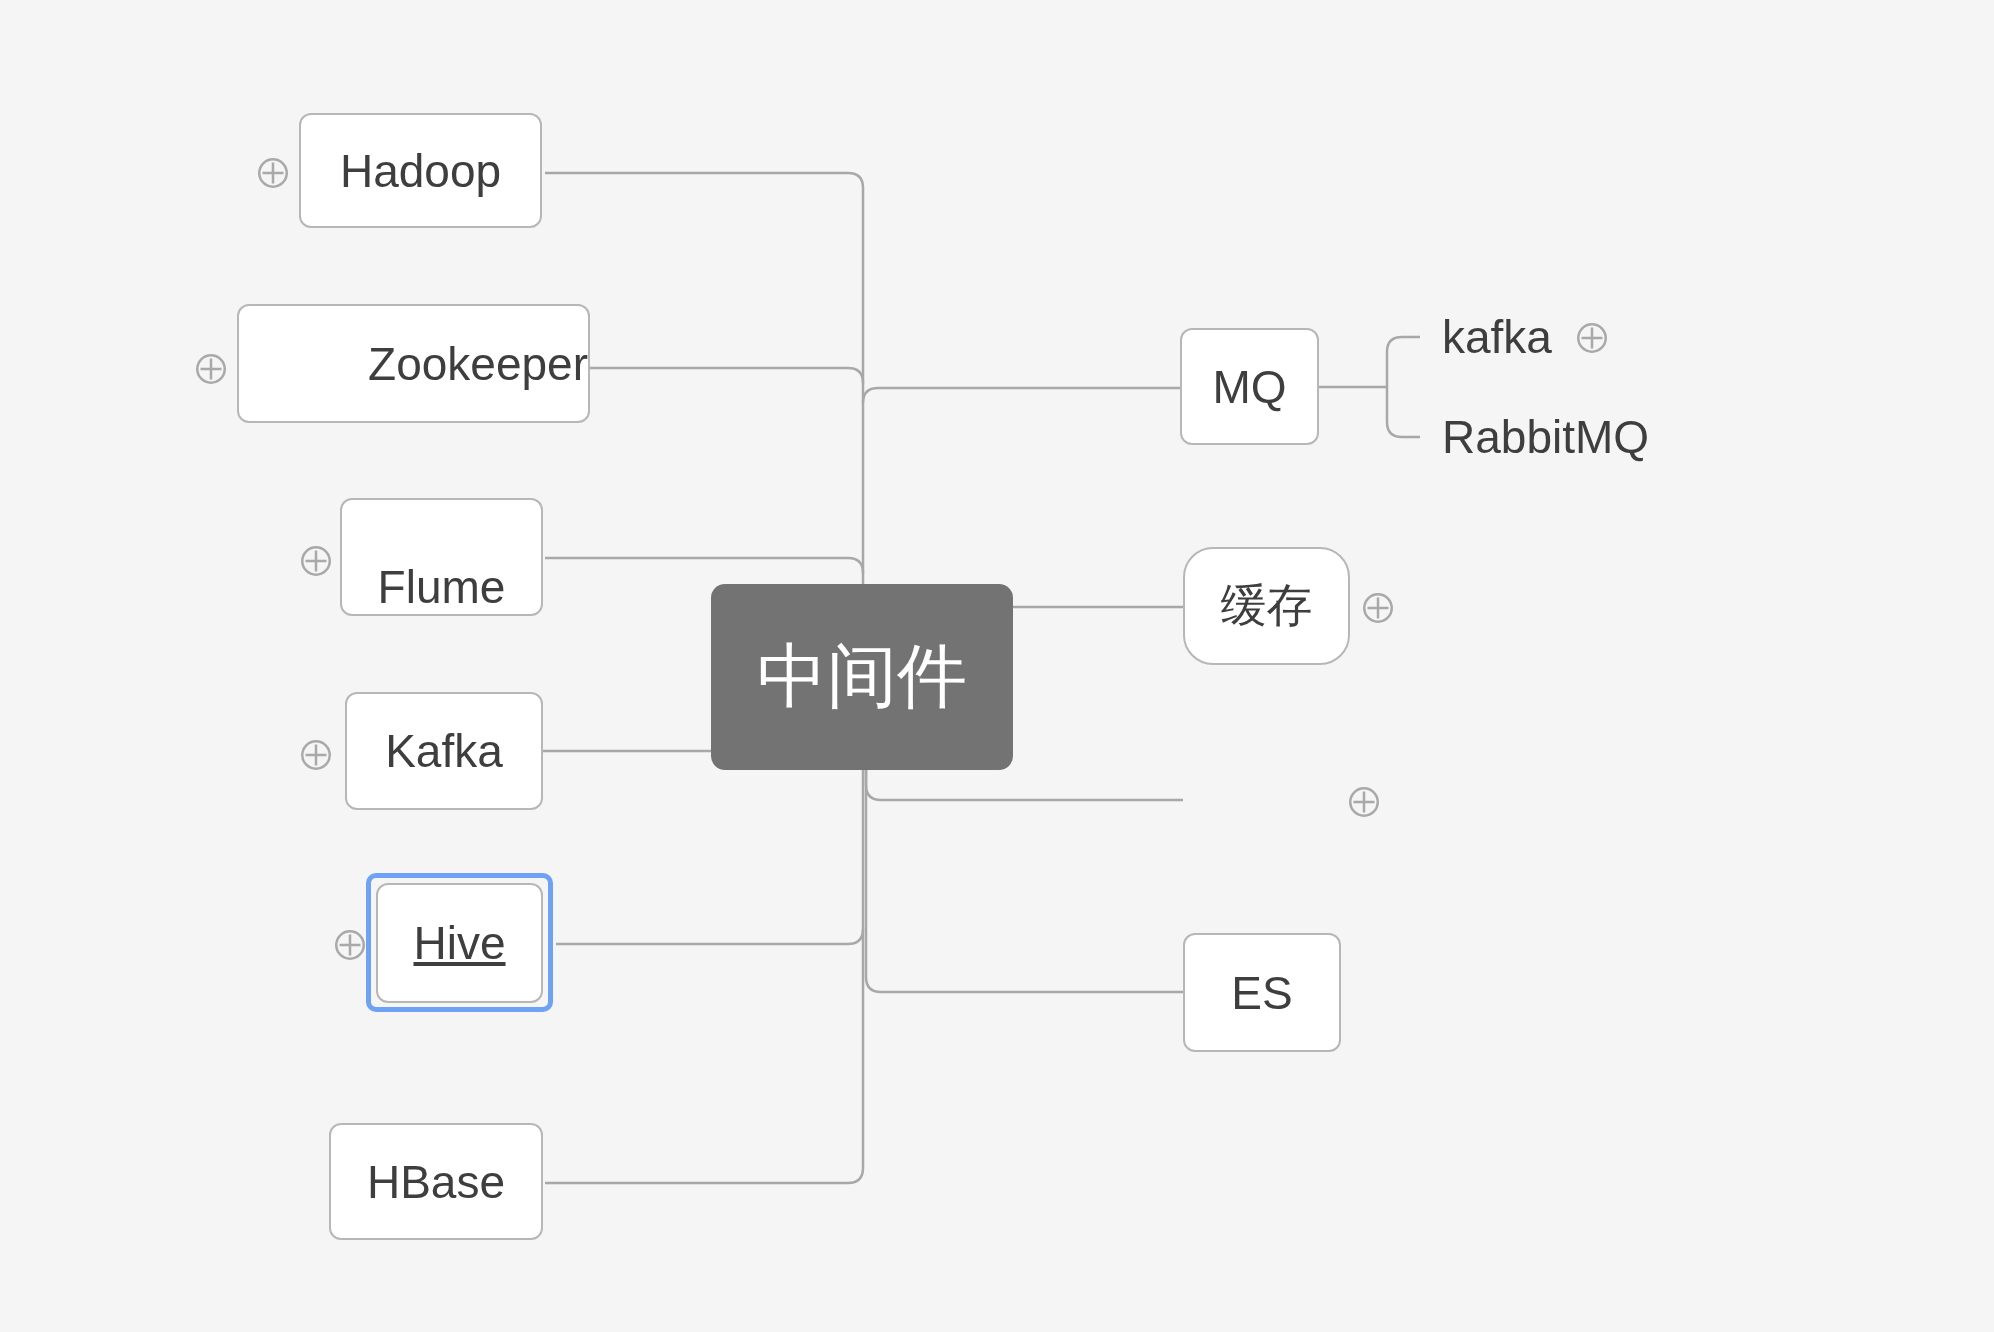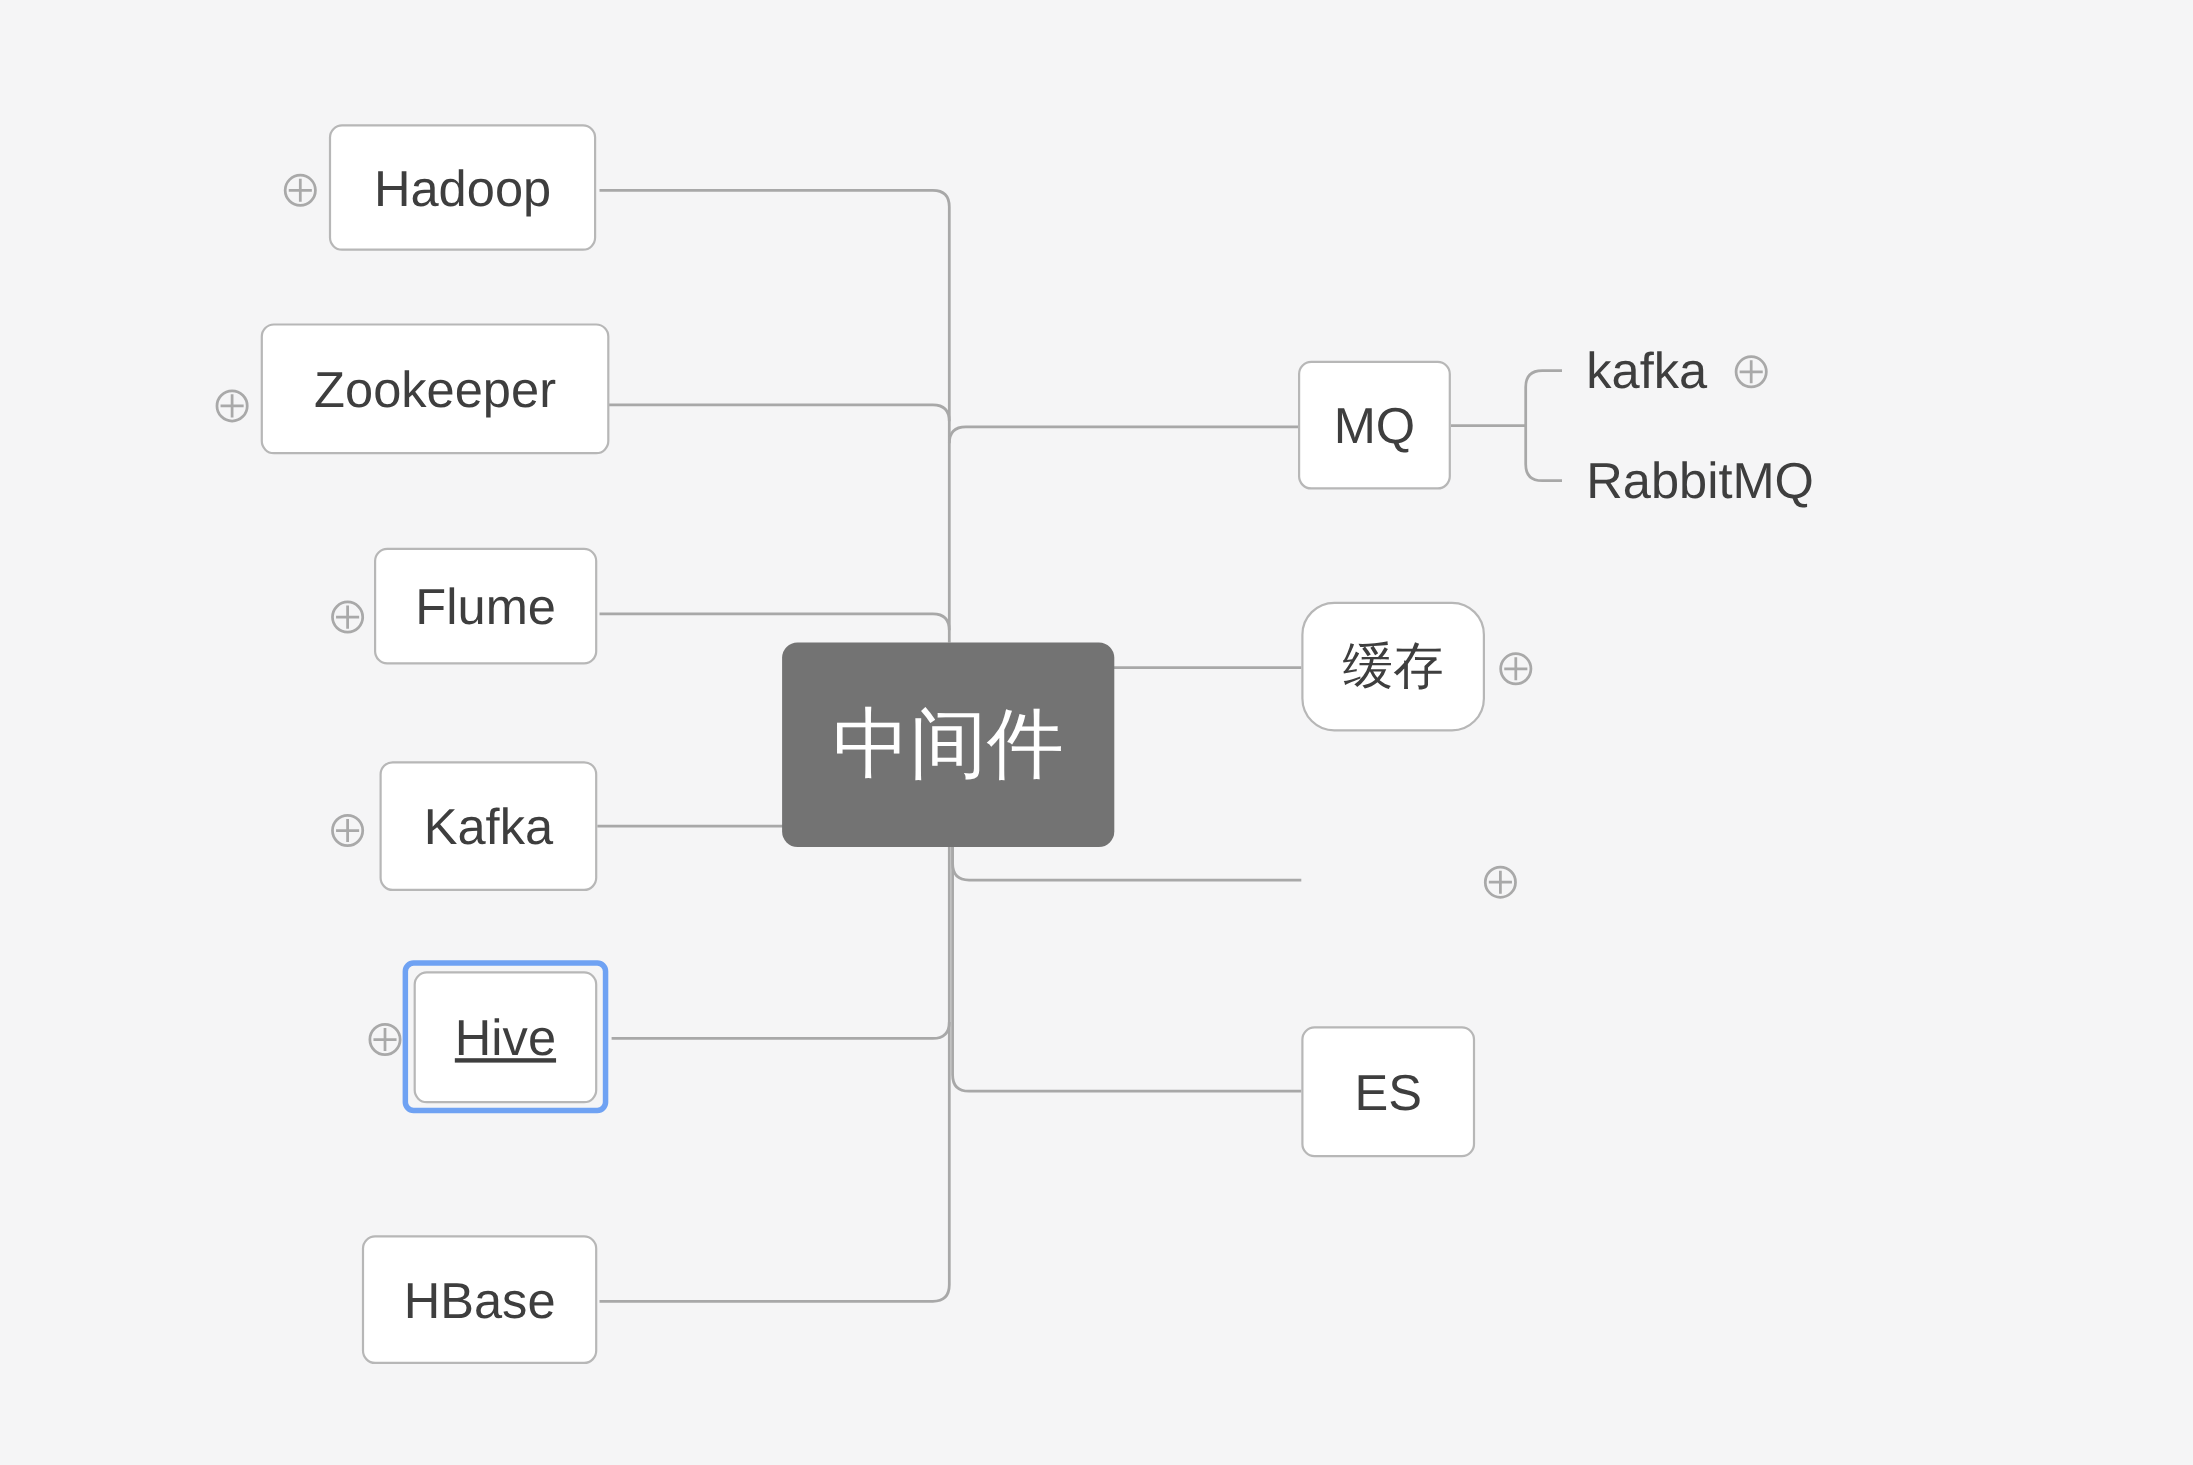--- a/index.html
+++ b/index.html
@@ -103,25 +103,25 @@
   <div class="selection-frame" style="left:366px; top:873px; width:187px; height:139px;"></div>
 
   <div class="node root" style="left:711px; top:584px; width:302px; height:186px;">
     <span>中间件</span>
   </div>
 
   <div class="node" style="left:299px; top:113px; width:243px; height:115px;justify-content:center;">
     <span>Hadoop</span>
   </div>
 
-  <div class="node" style="left:237px; top:294px; width:317px; height:119px;">
+  <div class="node" style="left:237px; top:304px; width:353px; height:119px;justify-content:flex-end;">
     <span>Zookeeper</span>
   </div>
 
-  <div class="node" style="left:340px; top:498px; width:203px; height:106px;">
+  <div class="node" style="left:340px; top:498px; width:203px; height:118px;align-items:flex-end;">
     <span>Flume</span>
   </div>
 
   <div class="node" style="left:345px; top:692px; width:198px; height:118px;">
     <span>Kafka</span>
   </div>
 
   <div class="node" style="left:376px; top:883px; width:167px; height:120px;text-decoration:underline;">
     <span>Hive</span>
   </div>

